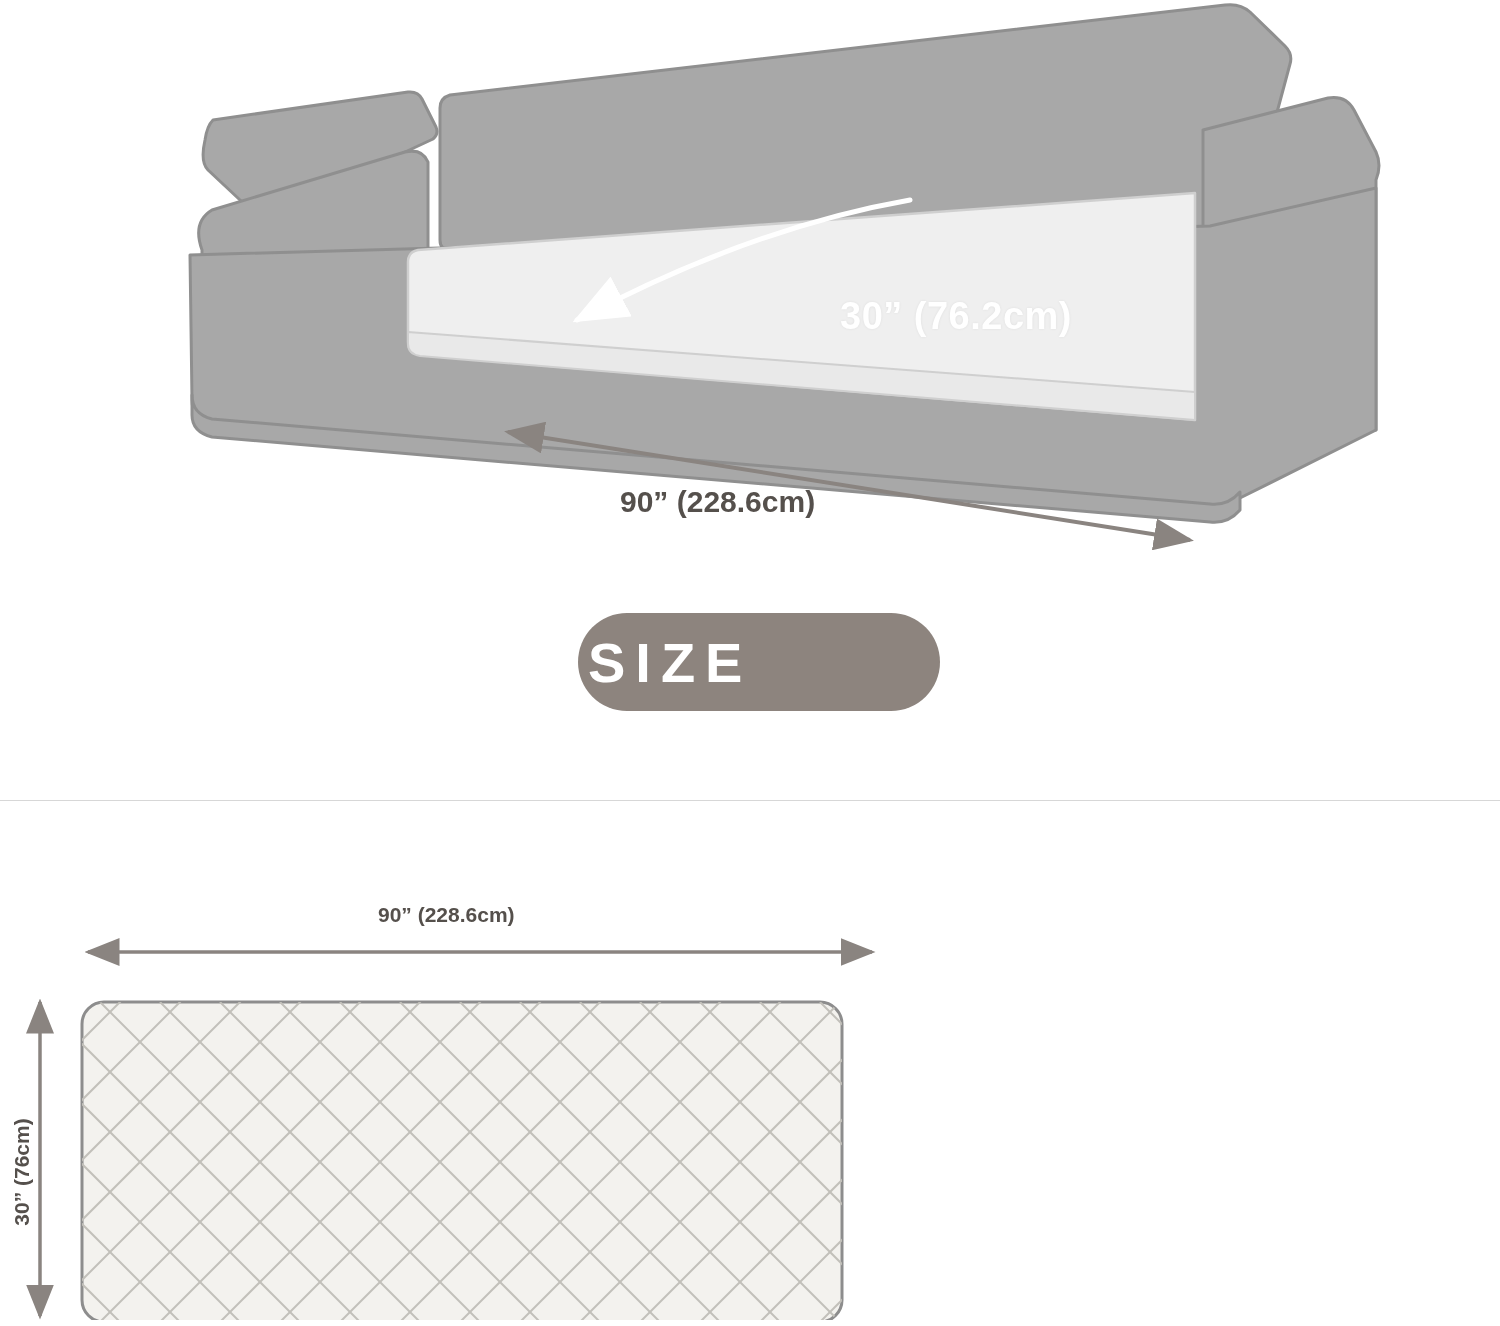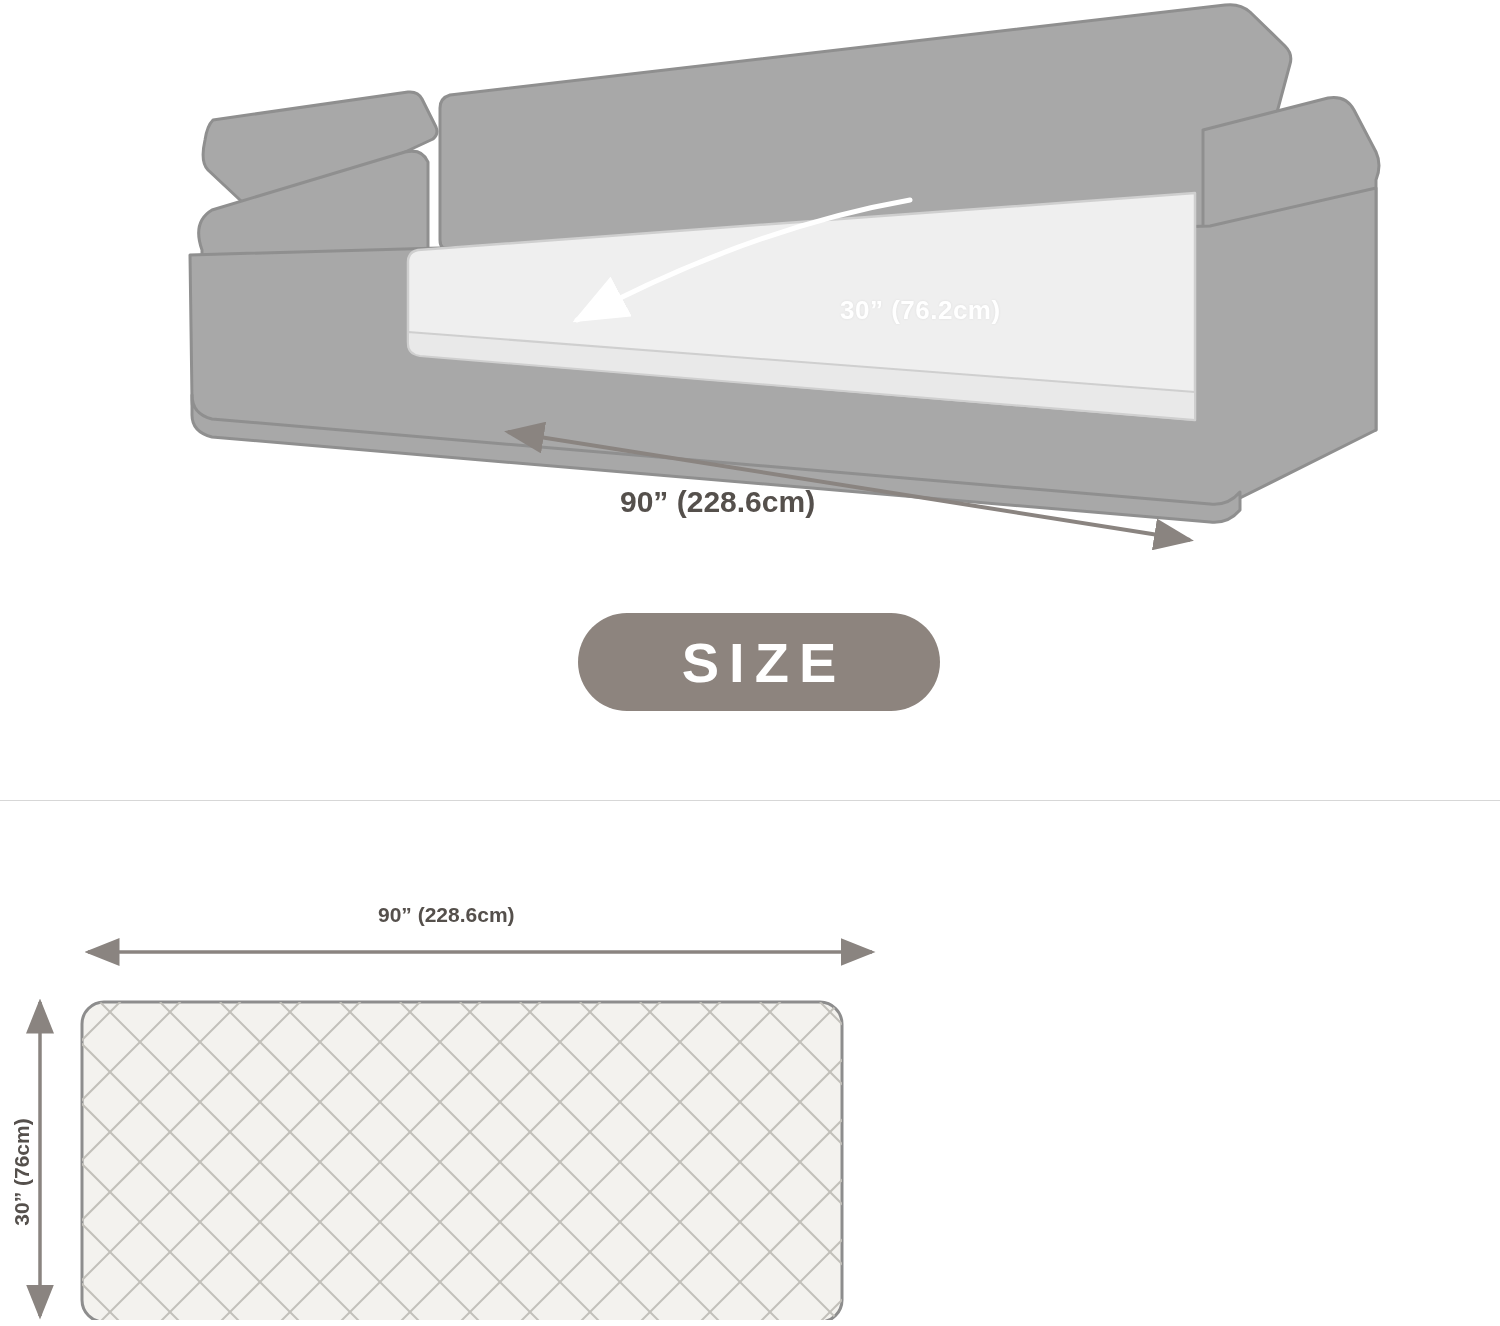--- a/index.html
+++ b/index.html
@@ -26,21 +26,21 @@
     top: 0px;
     width: 1280px;
     height: 580px;
   }
   #sofa-illustration svg { display: block; }
 
   .dim-label-on-seat {
     position: absolute;
     left: 690px;
     top: 295px;
-    font-size: 26px;
+    font-size: 38px;
     font-weight: bold;
     color: #ffffff;
     letter-spacing: 0.5px;
     white-space: nowrap;
     text-shadow: 0 0 3px rgba(0,0,0,0.07);
   }
   .dim-label-width-top {
     position: absolute;
     left: 620px;
     top: 485px;
@@ -54,21 +54,21 @@
   #size-badge {
     position: absolute;
     left: 578px;
     top: 613px;
     width: 362px;
     height: 98px;
     background: #8d847e;
     border-radius: 49px;
     display: flex;
     align-items: center;
-    justify-content: center;
+    justify-content: flex-start;
   }
   #size-badge .badge-text {
     color: #ffffff;
     font-size: 56px;
     font-weight: bold;
     letter-spacing: 10px;
     padding-left: 10px;
   }
 
   

